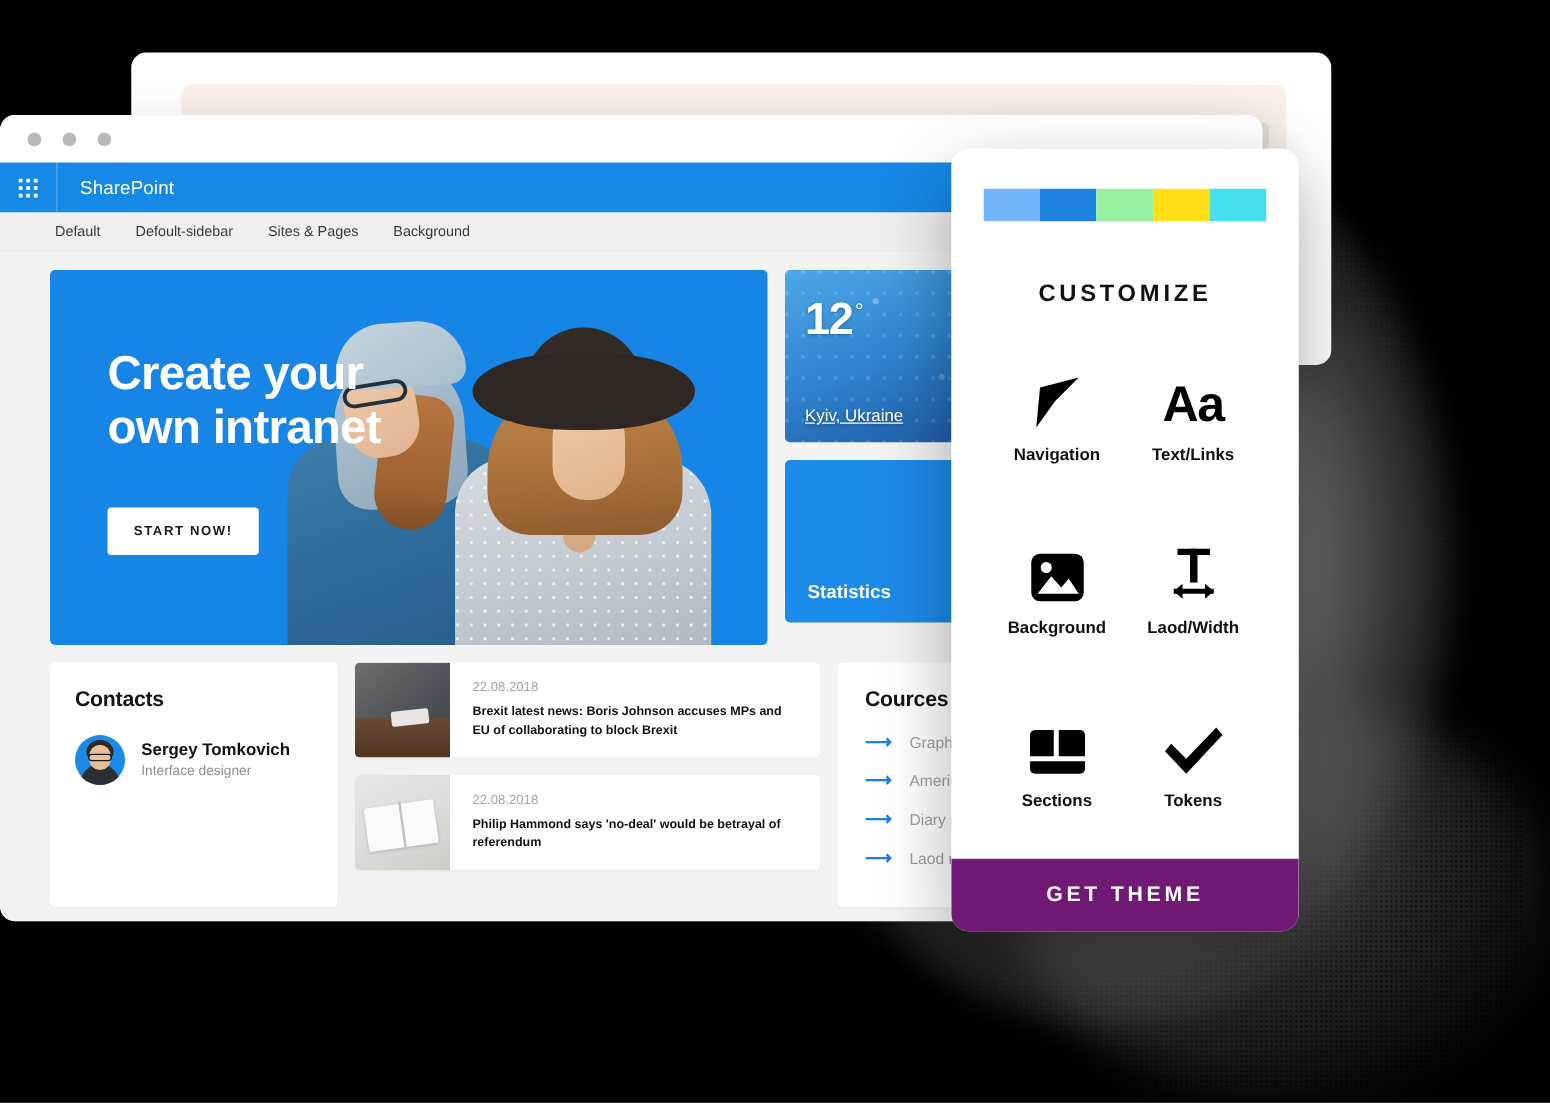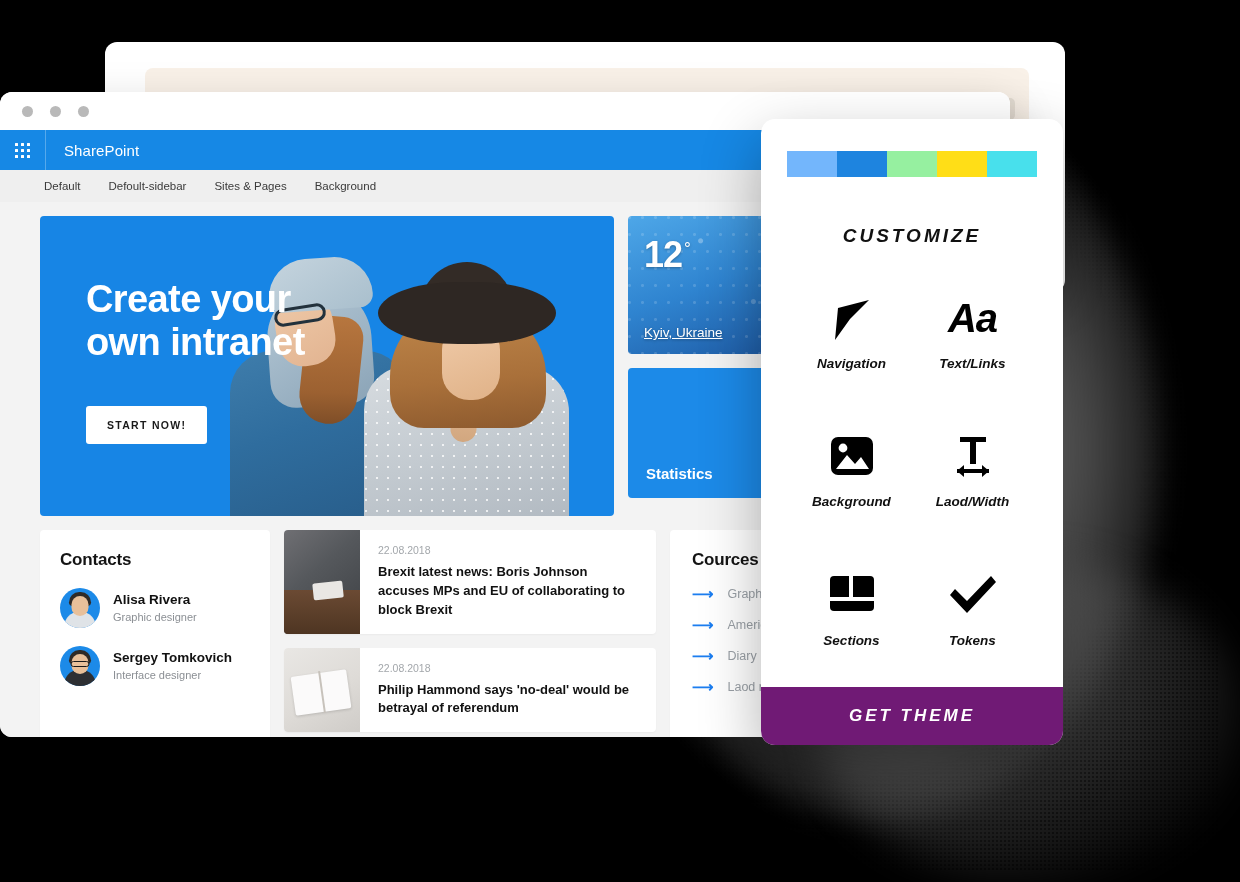--- a/index.html
+++ b/index.html
@@ -456,21 +456,21 @@
     transform: rotate(-8deg);
   }
   .thumb-book::after {
     content: ""; position: absolute; left: 49%; top: 28%;
     width: 2px; height: 50%;
     background: #c7c2bb; transform: rotate(-8deg);
   }
   .news-body { padding: 14px 16px 14px 18px; }
   .news-date { font-size: 10.5px; color: #a3a7ab; margin-bottom: 7px; }
   .news-title {
-    font-size: 13px; font-weight: 700; color: #111;
+    font-size: 10px; font-weight: 700; color: #111;
     line-height: 1.45;
   }
 
   .cources {
     width: 330px; flex: none;
     background: #fff;
     border-radius: 4px;
     padding: 20px 18px 16px 22px;
     box-shadow: 0 1px 2px rgba(0,0,0,0.04);
   }
@@ -485,28 +485,27 @@
     cursor: pointer;
     white-space: nowrap;
   }
   .course-arrow { color: #1c7ef0; font-size: 15px; line-height: 1; font-weight: 700; }
   .course-text { font-size: 12.5px; color: #9aa0a6; }
 
   
   .panel {
     position: absolute;
     left: 761px; top: 119px;
-    width: 302px; height: 626px;
+    width: 278px; height: 626px;
     background: #ffffff;
     border-radius: 14px;
     box-shadow: 0 22px 60px rgba(0,0,0,0.30);
     overflow: hidden;
     display: flex;
     flex-direction: column;
-    font-style: italic;
   }
   .swatches {
     display: flex;
     margin: 32px 26px 0 26px;
     height: 26px;
   }
   .swatch { flex: 1; cursor: pointer; }
   .panel-title {
     text-align: center;
     font-size: 19px;
@@ -525,21 +524,21 @@
   .icon-cell {
     display: flex;
     flex-direction: column;
     align-items: center;
     justify-content: center;
     cursor: pointer;
     gap: 12px;
   }
   .icon-art {
     height: 46px;
-    display: flex; align-items: flex-start; justify-content: center;
+    display: flex; align-items: flex-end; justify-content: center;
     color: #000;
   }
   .icon-art .aa {
     font-size: 40px; font-weight: 700; line-height: 1;
     letter-spacing: -1px;
   }
   .icon-label {
     font-size: 13.5px; font-weight: 700; color: #111;
   }
   .get-theme {
@@ -645,31 +644,20 @@
           </div>
         </div>
 
       </div>
 
       <div class="bottom-row">
 
         <div class="contacts">
           <h3>Contacts</h3>
 
-          <div class="contact">
-            <div class="avatar">
-              <div class="av-body"></div>
-              <div class="av-hair"></div>
-              <div class="av-head"></div>
-            </div>
-            <div>
-              <div class="contact-name">Alisa Rivera</div>
-              <div class="contact-role">Graphic designer</div>
-            </div>
-          </div>
 
           <div class="contact">
             <div class="avatar">
               <div class="av-body dark"></div>
               <div class="av-hair"></div>
               <div class="av-head"></div>
               <div class="av-glasses"></div>
             </div>
             <div>
               <div class="contact-name">Sergey Tomkovich</div>

